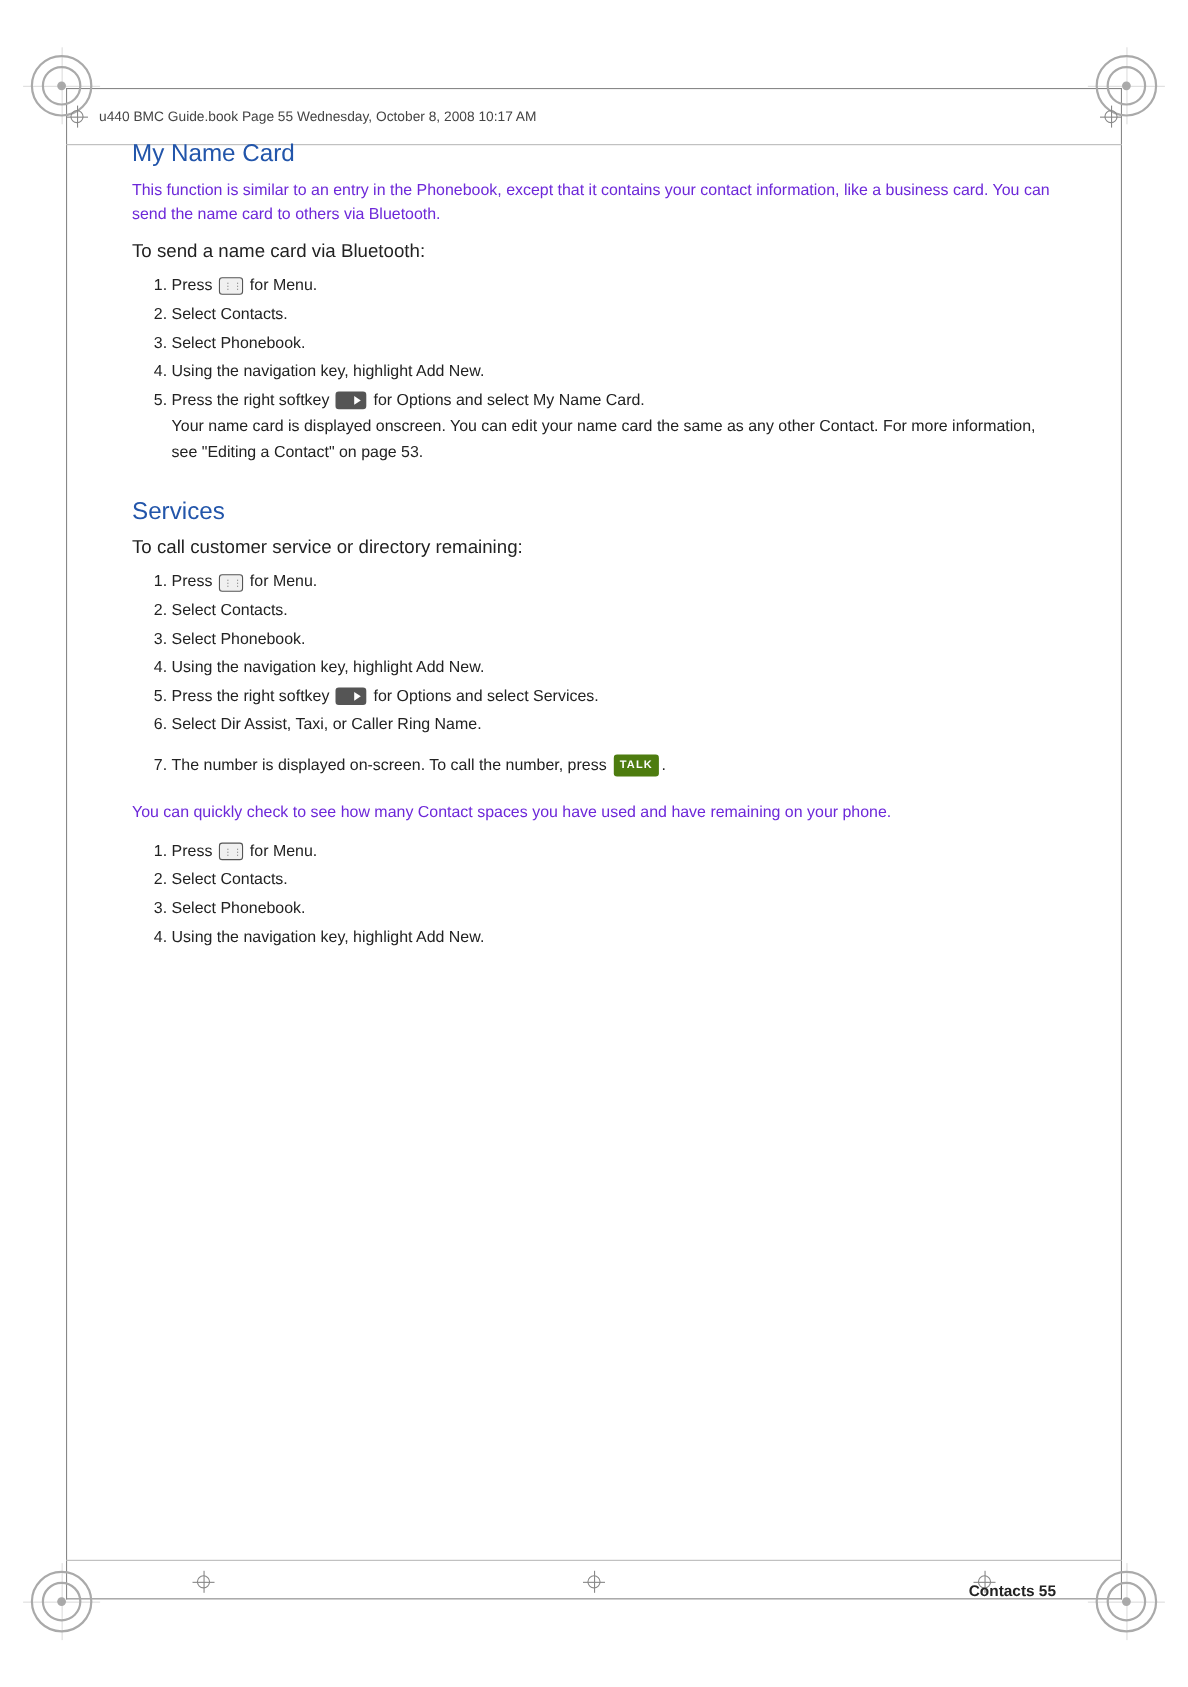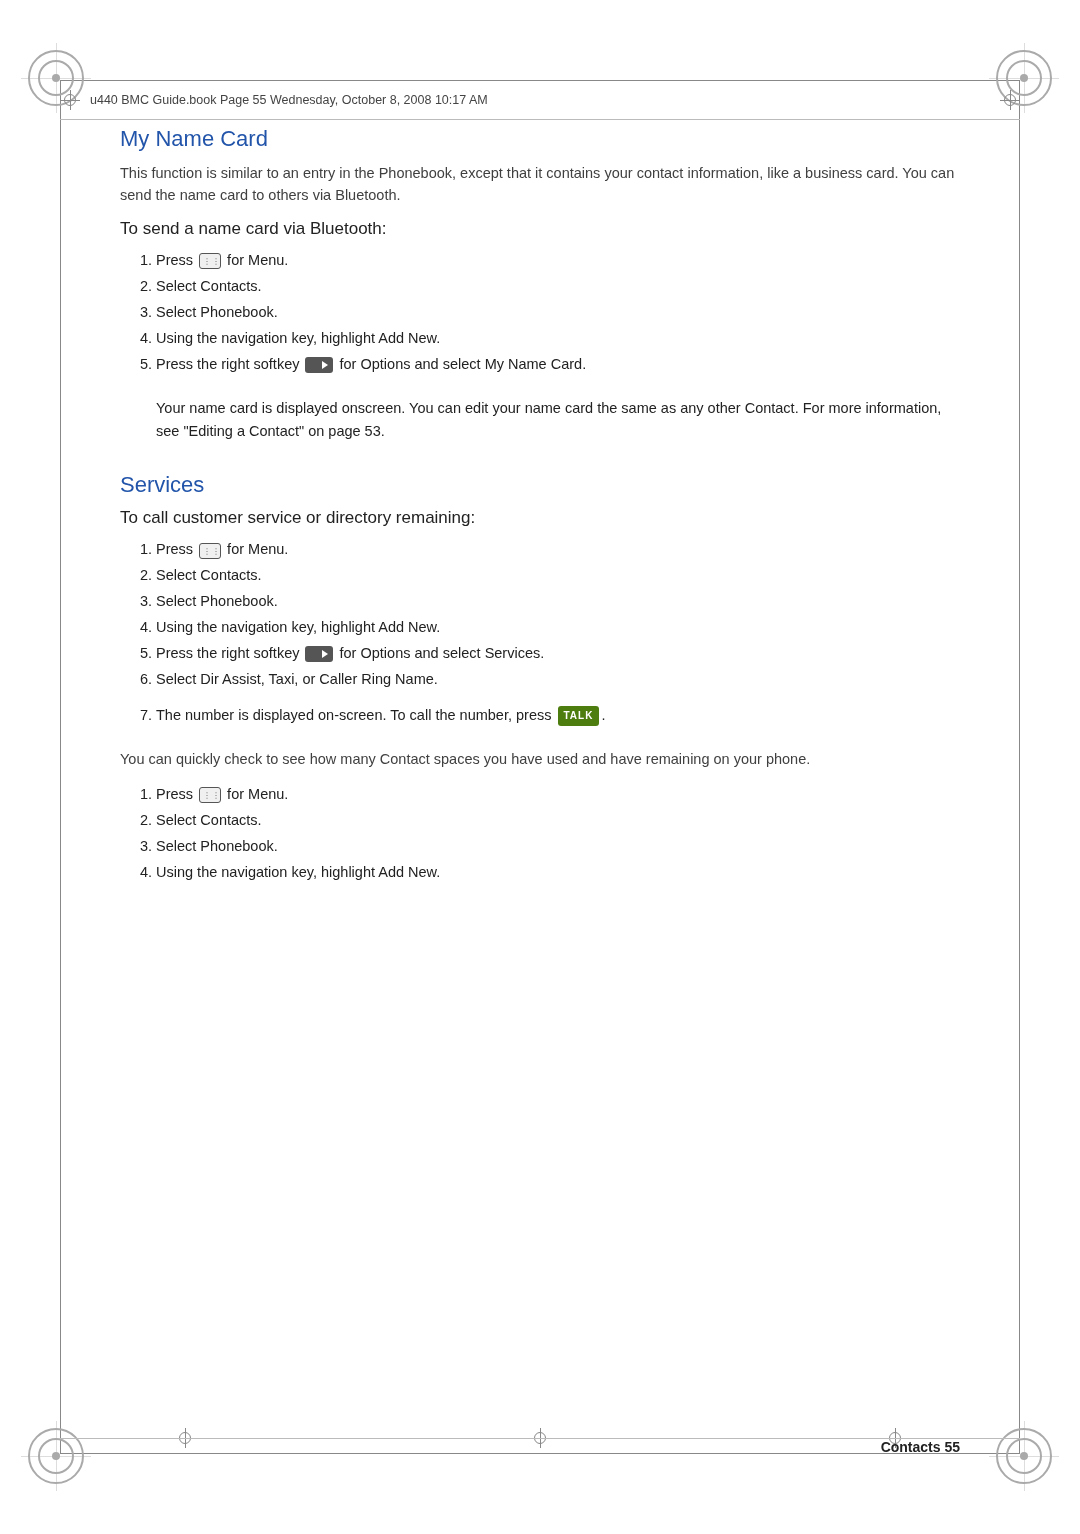--- a/index.html
+++ b/index.html
@@ -52,21 +52,21 @@
     .corner-tr { top: 54px; right: 34px; }
     .corner-bl { bottom: 54px; left: 34px; }
     .corner-br { bottom: 54px; right: 34px; }
 
     
     .header {
       position: absolute;
       top: 80px;
       left: 60px;
       right: 60px;
-      height: 40px;
+      height: 52px;
       display: flex;
       align-items: center;
       border-bottom: 1px solid #bbb;
     }
     .header-text {
       font-size: 12.5px;
       color: #444;
       flex: 1;
     }
 
@@ -88,21 +88,21 @@
       margin-top: 28px;
     }
     .section-title:first-child {
       margin-top: 10px;
     }
 
     
     .body-text {
       font-size: 14.5px;
       line-height: 1.55;
-      color: #404040;
+      color: #6d28d9;
       margin-bottom: 12px;
     }
 
     
     .sub-heading {
       font-size: 17px;
       font-weight: normal;
       margin-bottom: 10px;
       margin-top: 4px;
     }
@@ -112,21 +112,21 @@
       margin-left: 36px;
       margin-bottom: 10px;
     }
     ol.steps li {
       font-size: 14.5px;
       line-height: 1.65;
       color: #222;
       margin-bottom: 2px;
     }
     ol.steps li .cont {
-      margin-top: 20px;
+      margin-top: 0;
       display: block;
     }
 
     
     b { font-weight: normal; }
 
     
     .btn-icon {
       display: inline-block;
       width: 22px;
@@ -184,23 +184,23 @@
       letter-spacing: 1px;
       margin: 12px 2px;
     }
 
     
     .footer {
       position: absolute;
       bottom: 80px;
       left: 60px;
       right: 60px;
-      height: 16px;
+      height: 36px;
       display: flex;
-      align-items: center;
+      align-items: flex-end;
       border-top: 1px solid #bbb;
       padding: 0 60px;
     }
     .footer-left {
       flex: 1;
     }
     .footer-right {
       font-size: 14px;
       font-weight: bold;
       color: #222;

